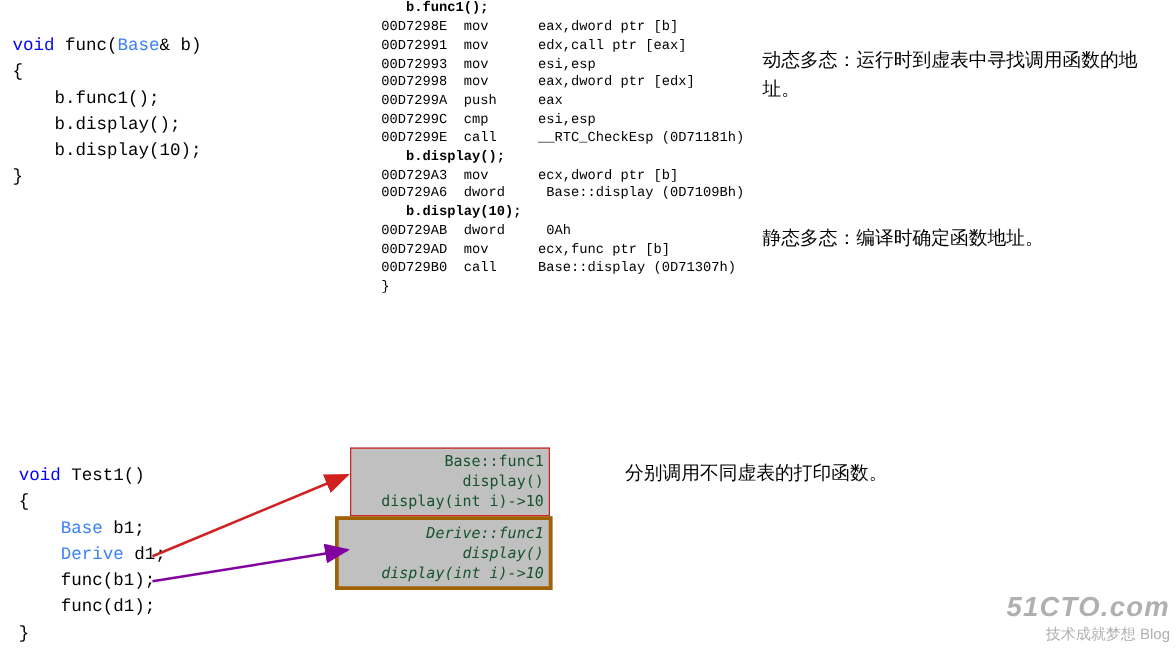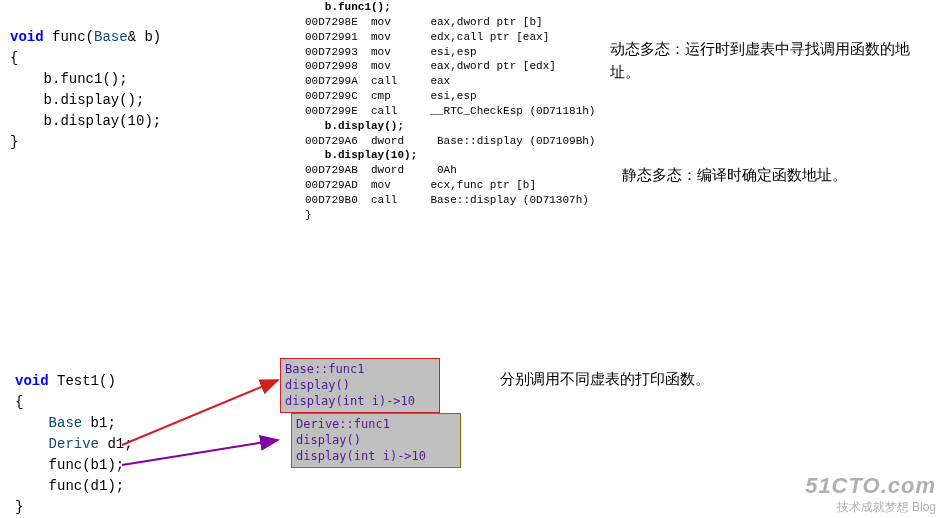--- a/index.html
+++ b/index.html
@@ -10,22 +10,22 @@
     background: #fff;
     width: 941px;
     height: 518px;
     position: relative;
     overflow: hidden;
   }
   .code-block {
     white-space: pre;
     line-height: 1.5;
   }
-  .kw-blue { color: #0000ff; font-weight: bold; }
-  .kw-teal { color: #0c4a6e; }
+  .kw-blue { color: #0000ff; }
+  .kw-teal { color: #3b82f6; }
   .top-section { position: relative; height: 300px; }
   .left-code {
     position: absolute;
     left: 10px;
     top: 6px;
     font-size: 14px;
   }
   .asm-block {
     position: absolute;
     left: 305px;
@@ -37,21 +37,21 @@
   .asm-row { white-space: pre; }
   .asm-bold { font-weight: bold; }
   .annot {
     position: absolute;
     font-family: SimSun, "Songti SC", serif;
     font-size: 15px;
     color: #000;
     line-height: 1.5;
   }
   .annot1 { left: 610px; top: 38px; width: 320px; }
-  .annot2 { left: 610px; top: 164px; width: 320px; margin-left: 12px; }
+  .annot2 { left: 610px; top: 180px; width: 320px; }
   .bottom-section { position: relative; height: 218px; margin-top: 0px; }
   .left-code2 {
     position: absolute;
     left: 15px;
     top: 50px;
     font-size: 14px;
     line-height: 1.5;
   }
   .box {
     position: absolute;
@@ -61,27 +61,28 @@
     padding: 2px 4px;
   }
   .box1 {
     left: 280px;
     top: 58px;
     width: 150px;
     border: 1px solid #d02020;
     background: #c0c0c0;
   }
   .box2 {
-    left: 291px;
+    left: 268px;
     top: 113px;
     width: 160px;
-    border: 1px solid #a16207;
+    border: 3px solid #a16207;
     background: #c0c0c0;
+    font-style: italic;
   }
-  .box .tline { color: #4c1d95; }
+  .box .tline { color: #14532d; text-align: right; }
   .annot3 { left: 500px; top: 68px; width: 300px; }
   svg.arrows {
     position: absolute;
     left: 0; top: 0;
     pointer-events: none;
   }
   .watermark {
     position: absolute;
     right: 5px;
     bottom: 2px;
@@ -104,24 +105,25 @@
 <span>    b.display(10);</span>
 <span>}</span>
   </div>
 
   <div class="asm-block" id="asm-container">
       <div class="asm-row">   <span class="asm-bold">b.func1();</span></div>
       <div class="asm-row">00D7298E  mov      eax,dword ptr [b]</div>
       <div class="asm-row">00D72991  mov      edx,call ptr [eax]</div>
       <div class="asm-row">00D72993  mov      esi,esp</div>
       <div class="asm-row">00D72998  mov      eax,dword ptr [edx]</div>
-      <div class="asm-row">00D7299A  call     eax</div>
+      <div class="asm-row">00D7299A  push     eax</div>
       <div class="asm-row">00D7299C  cmp      esi,esp</div>
       <div class="asm-row">00D7299E  call     __RTC_CheckEsp (0D71181h)</div>
       <div class="asm-row">   <span class="asm-bold">b.display();</span></div>
+      <div class="asm-row">00D729A3  mov      ecx,dword ptr [b]</div>
       <div class="asm-row">00D729A6  dword     Base::display (0D7109Bh)</div>
       <div class="asm-row">   <span class="asm-bold">b.display(10);</span></div>
       <div class="asm-row">00D729AB  dword     0Ah</div>
       <div class="asm-row">00D729AD  mov      ecx,func ptr [b]</div>
       <div class="asm-row">00D729B0  call     Base::display (0D71307h)</div>
       <div class="asm-row">}</div>
     </div>
 
   <div class="annot annot1">动态多态：运行时到虚表中寻找调用函数的地址。</div>
   <div class="annot annot2">静态多态：编译时确定函数地址。</div>

